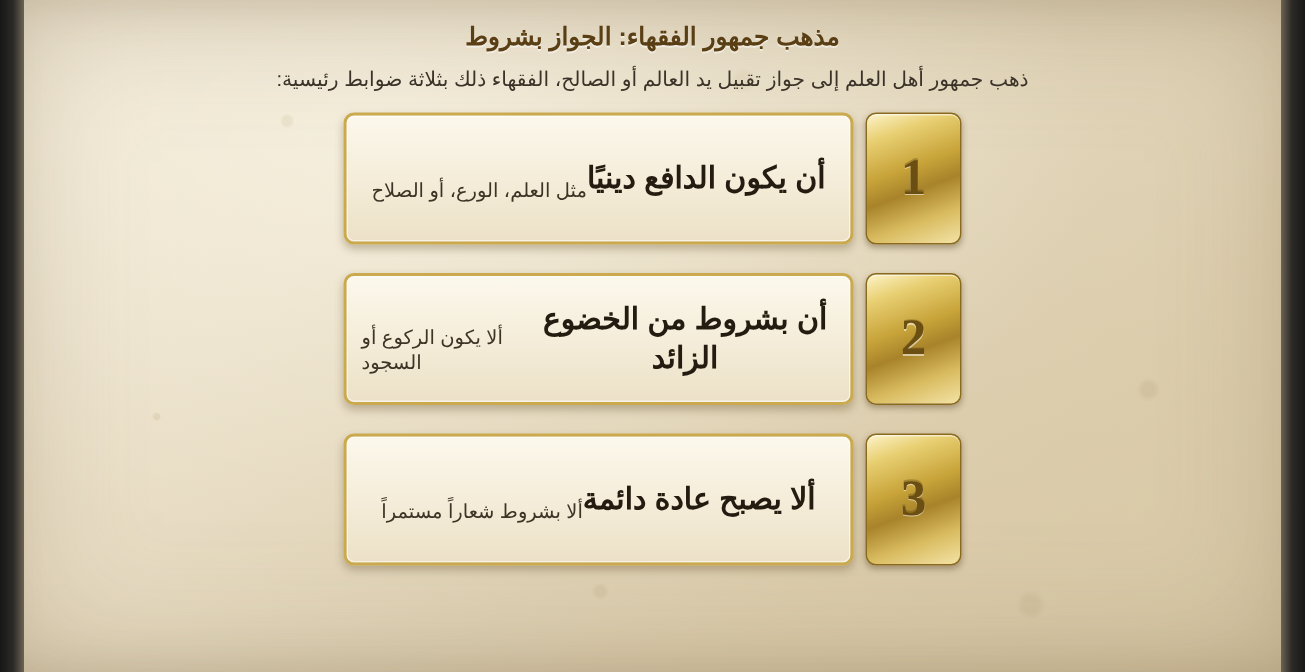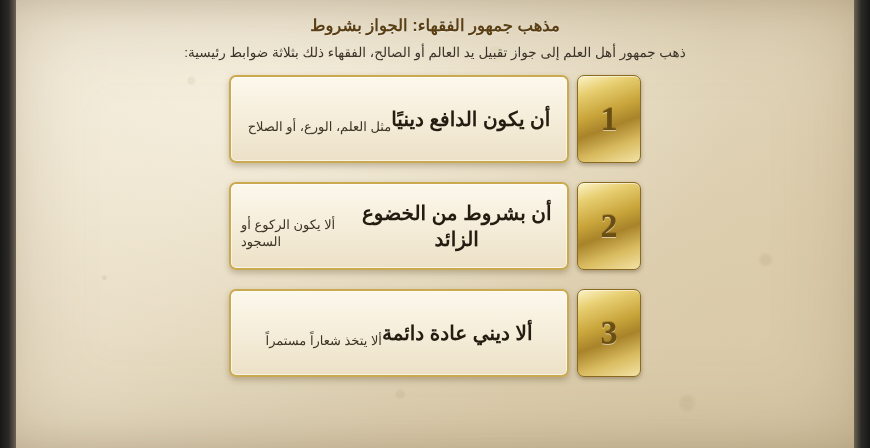--- a/index.html
+++ b/index.html
@@ -182,20 +182,20 @@
           <div class="card-title">أن بشروط من الخضوع الزائد</div>
           <div class="card-sub">ألا يكون الركوع أو السجود</div>
         </div>
       </div>
 
       <div class="card-row">
         <div class="num-badge">
           <span>3</span>
         </div>
         <div class="card-body">
-          <div class="card-title">ألا ديني عادة دائمة</div>
-          <div class="card-sub">ألا يتخذ شعاراً مستمراً</div>
+          <div class="card-title">ألا يصبح عادة دائمة</div>
+          <div class="card-sub">ألا بشروط شعاراً مستمراً</div>
         </div>
       </div>
 
     </div>
   </div>
 </div>
 
 </body></html>

